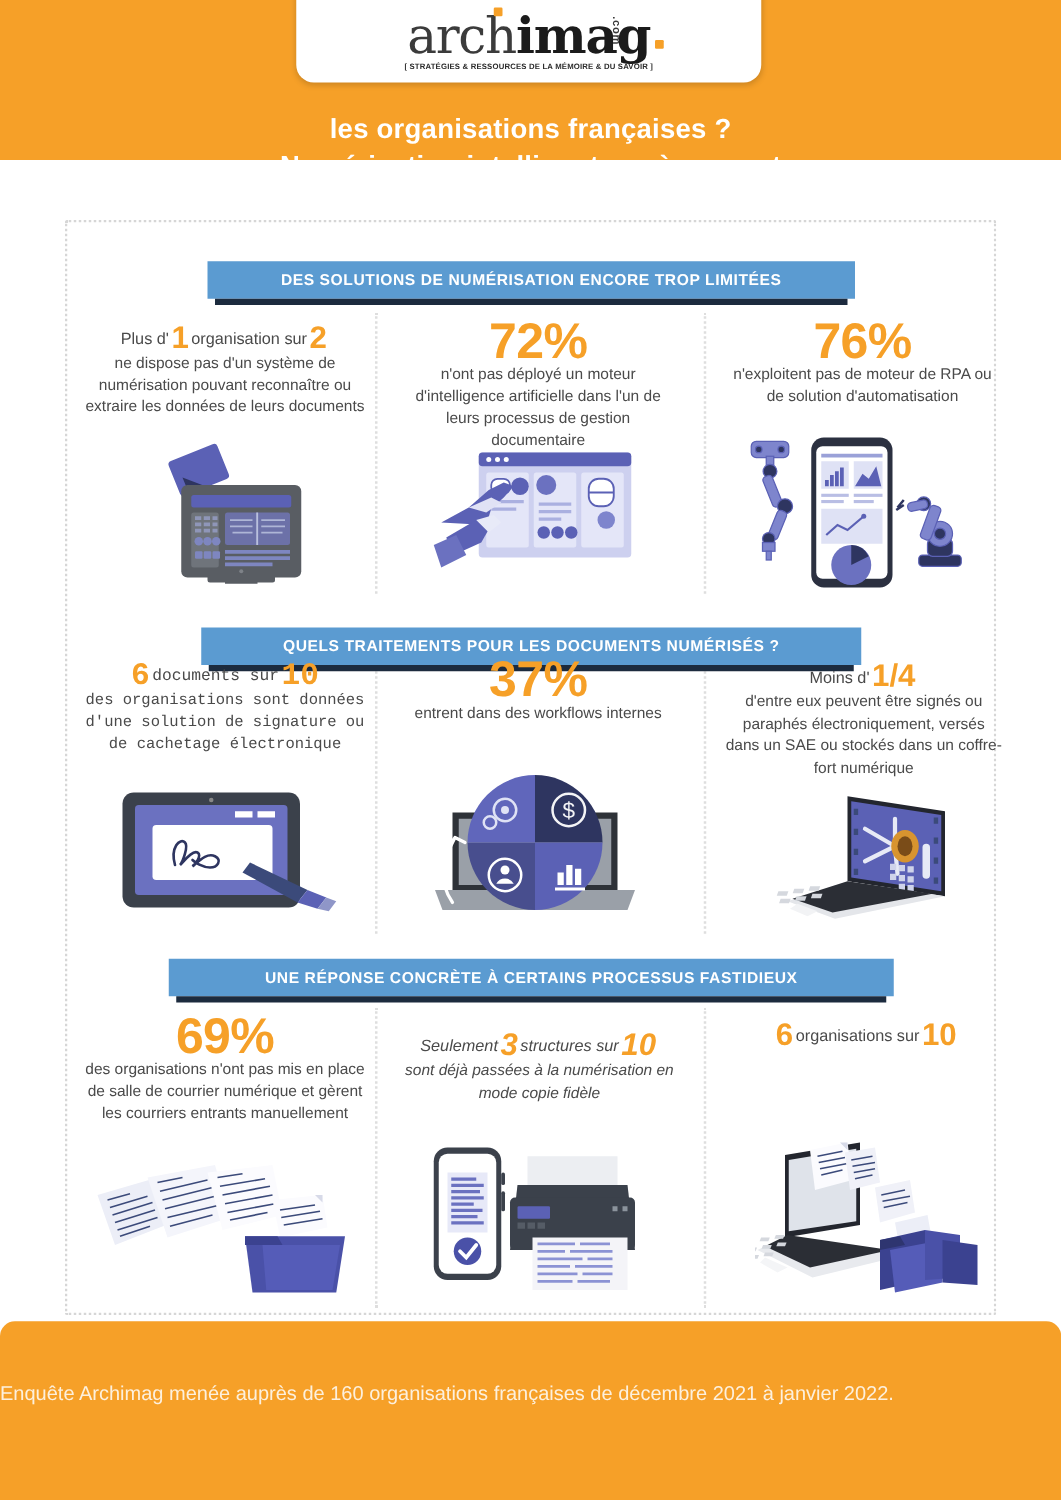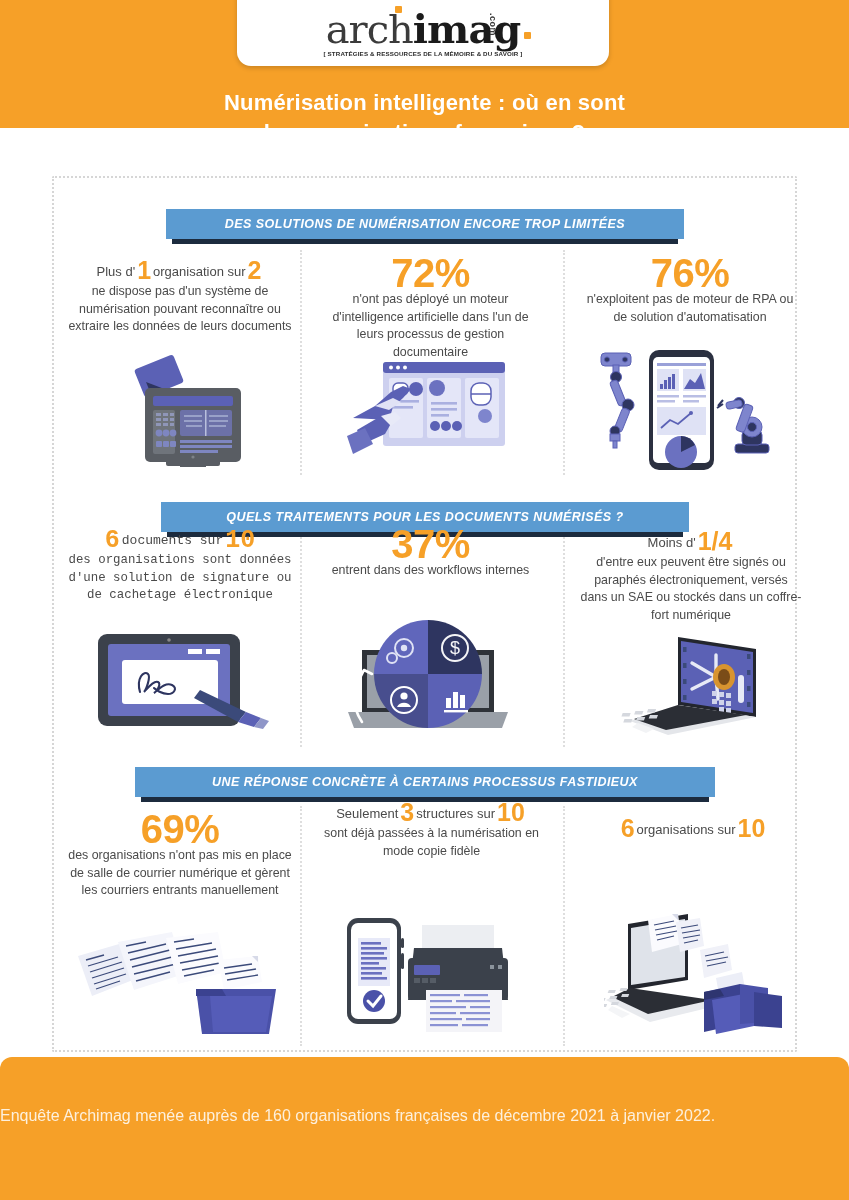--- a/index.html
+++ b/index.html
@@ -68,21 +68,20 @@
     position:absolute; width:0; border-left:2px dotted #dedede;
   }
 
   
   .banner { position:absolute; }
   .banner .bar {
     background:#5b9bd1; color:#ffffff;
     font-size:12.5px; font-weight:700; letter-spacing:.45px;
     text-align:center; padding:8px 18px 8px;
     white-space:nowrap;
-    font-style:italic;
   }
   .banner .shadow {
     height:5px; background:#1c2b3e; margin:0 6px 0 6px;
   }
 
   
   .stat { position:absolute; text-align:center; }
   .stat .headline {
     color:#4a4a4a; font-size:13px; line-height:20px;
   }
@@ -120,22 +119,22 @@
       <div class="logo-word">
         <span class="lt">arch</span><span class="bd">imag</span>
         <span class="logo-dot d1"></span>
         <span class="logo-dot d2"></span>
         <span class="logo-com">.com</span>
       </div>
       <div class="logo-tag">[ STRATÉGIES &amp; RESSOURCES DE LA MÉMOIRE &amp; DU SAVOIR ]</div>
     </div>
   </div>
   <div class="head-title">
+    <div>les organisations françaises ?</div>
     <div>Numérisation intelligente : où en sont</div>
-    <div>les organisations françaises ?</div>
   </div>
 </div>
 
 <div class="frame"></div>
 <div class="vsep" style="left:300px; top:250px; height:225px;"></div>
 <div class="vsep" style="left:563px; top:250px; height:225px;"></div>
 <div class="vsep" style="left:300px; top:522px; height:225px;"></div>
 <div class="vsep" style="left:563px; top:522px; height:225px;"></div>
 <div class="vsep" style="left:300px; top:806px; height:240px;"></div>
 <div class="vsep" style="left:563px; top:806px; height:240px;"></div>
@@ -467,21 +466,21 @@
           <line x1="159" y1="58" x2="190" y2="53"></line>
           <line x1="161" y1="64" x2="192" y2="59"></line>
     </g>
   </g>
   <path d="M130 73 L210 73 L203 118 L136 118 Z" fill="#4a51a8"></path>
   <path d="M130 73 L156 73 L160 80 L130 80 Z" fill="#3b4290"></path>
   <path d="M144 80 L206 80 L200 116 L147 116 Z" fill="#555cb8"></path>
 </svg>
 </div>
 
-<div class="stat" style="left:314px; top:802px; width:235px;">
+<div class="stat" style="left:314px; top:826px; width:235px;font-style:italic;">
   <div class="headline">
     <span>Seulement</span><span class="num">3</span><span>structures sur</span><span class="num">10</span>
   </div>
   <div class="body">sont déjà passées à la numérisation en mode copie fidèle</div>
 </div>
 <div class="art" style="left:330px; top:908px;">
 <svg width="190" height="130" viewBox="0 0 190 130">
   <rect x="17" y="10" width="54" height="106" rx="11" fill="#3b414b"></rect>
   <rect x="21" y="15" width="46" height="96" rx="7" fill="#fff"></rect>
   <rect x="71" y="30" width="3" height="10" rx="1.5" fill="#3b414b"></rect>

